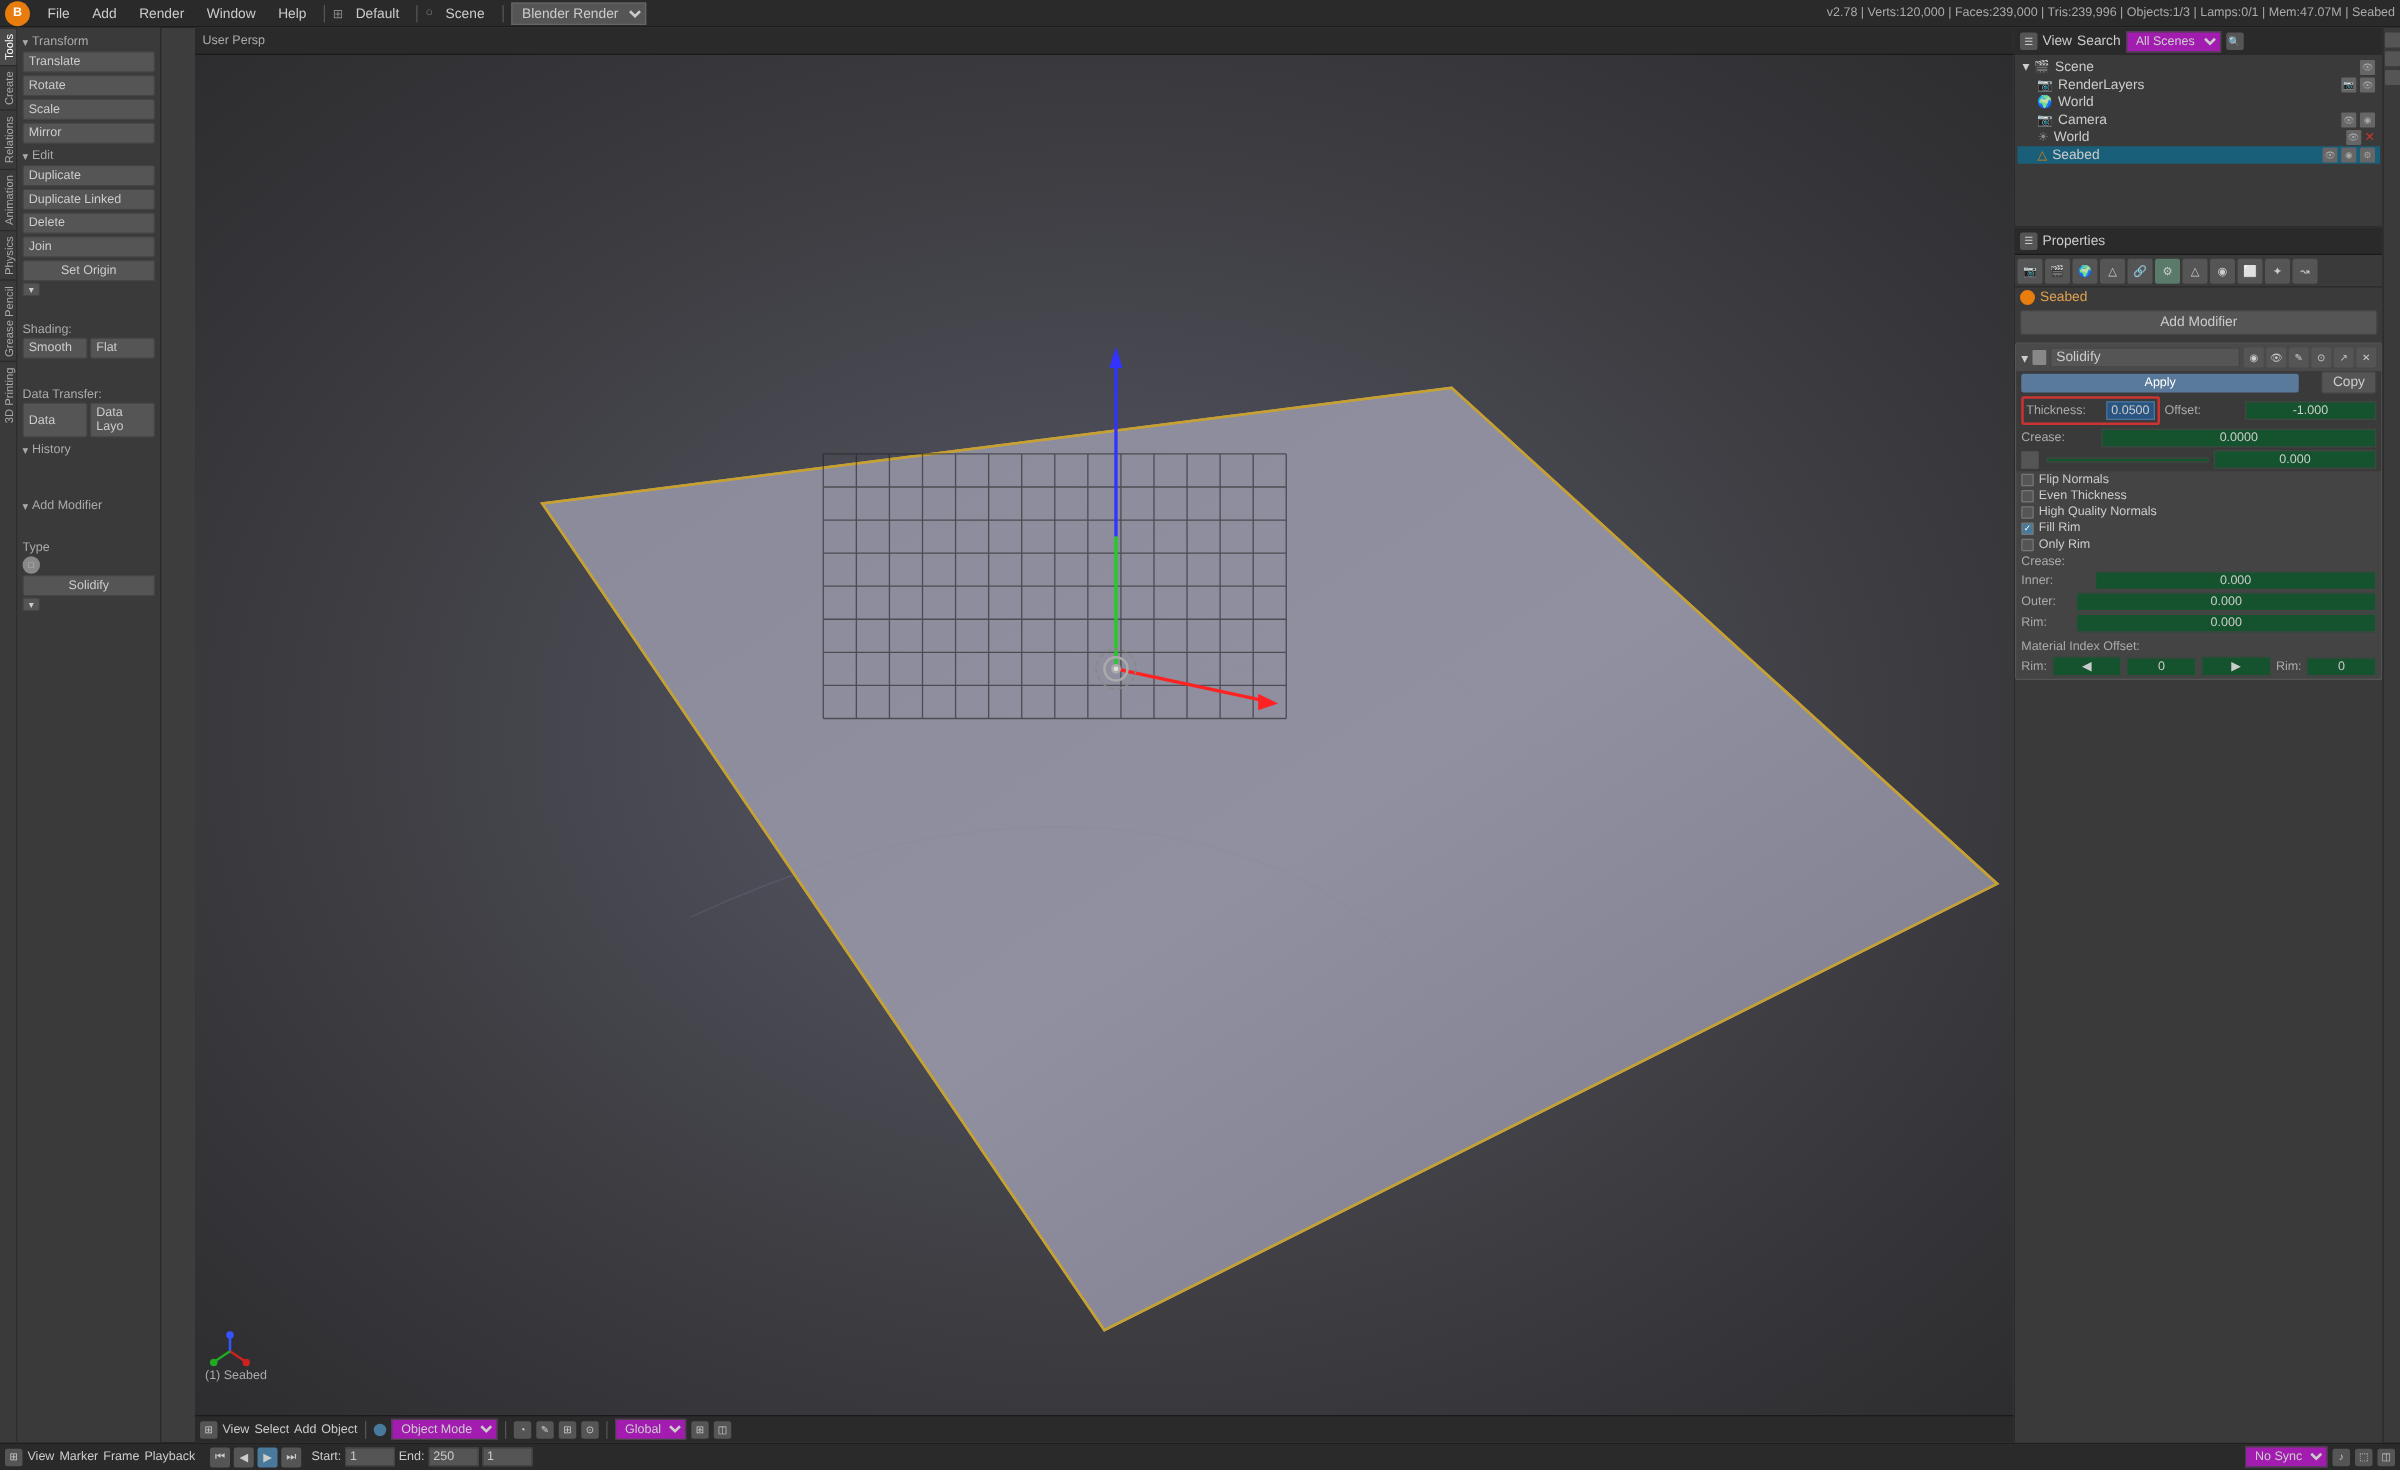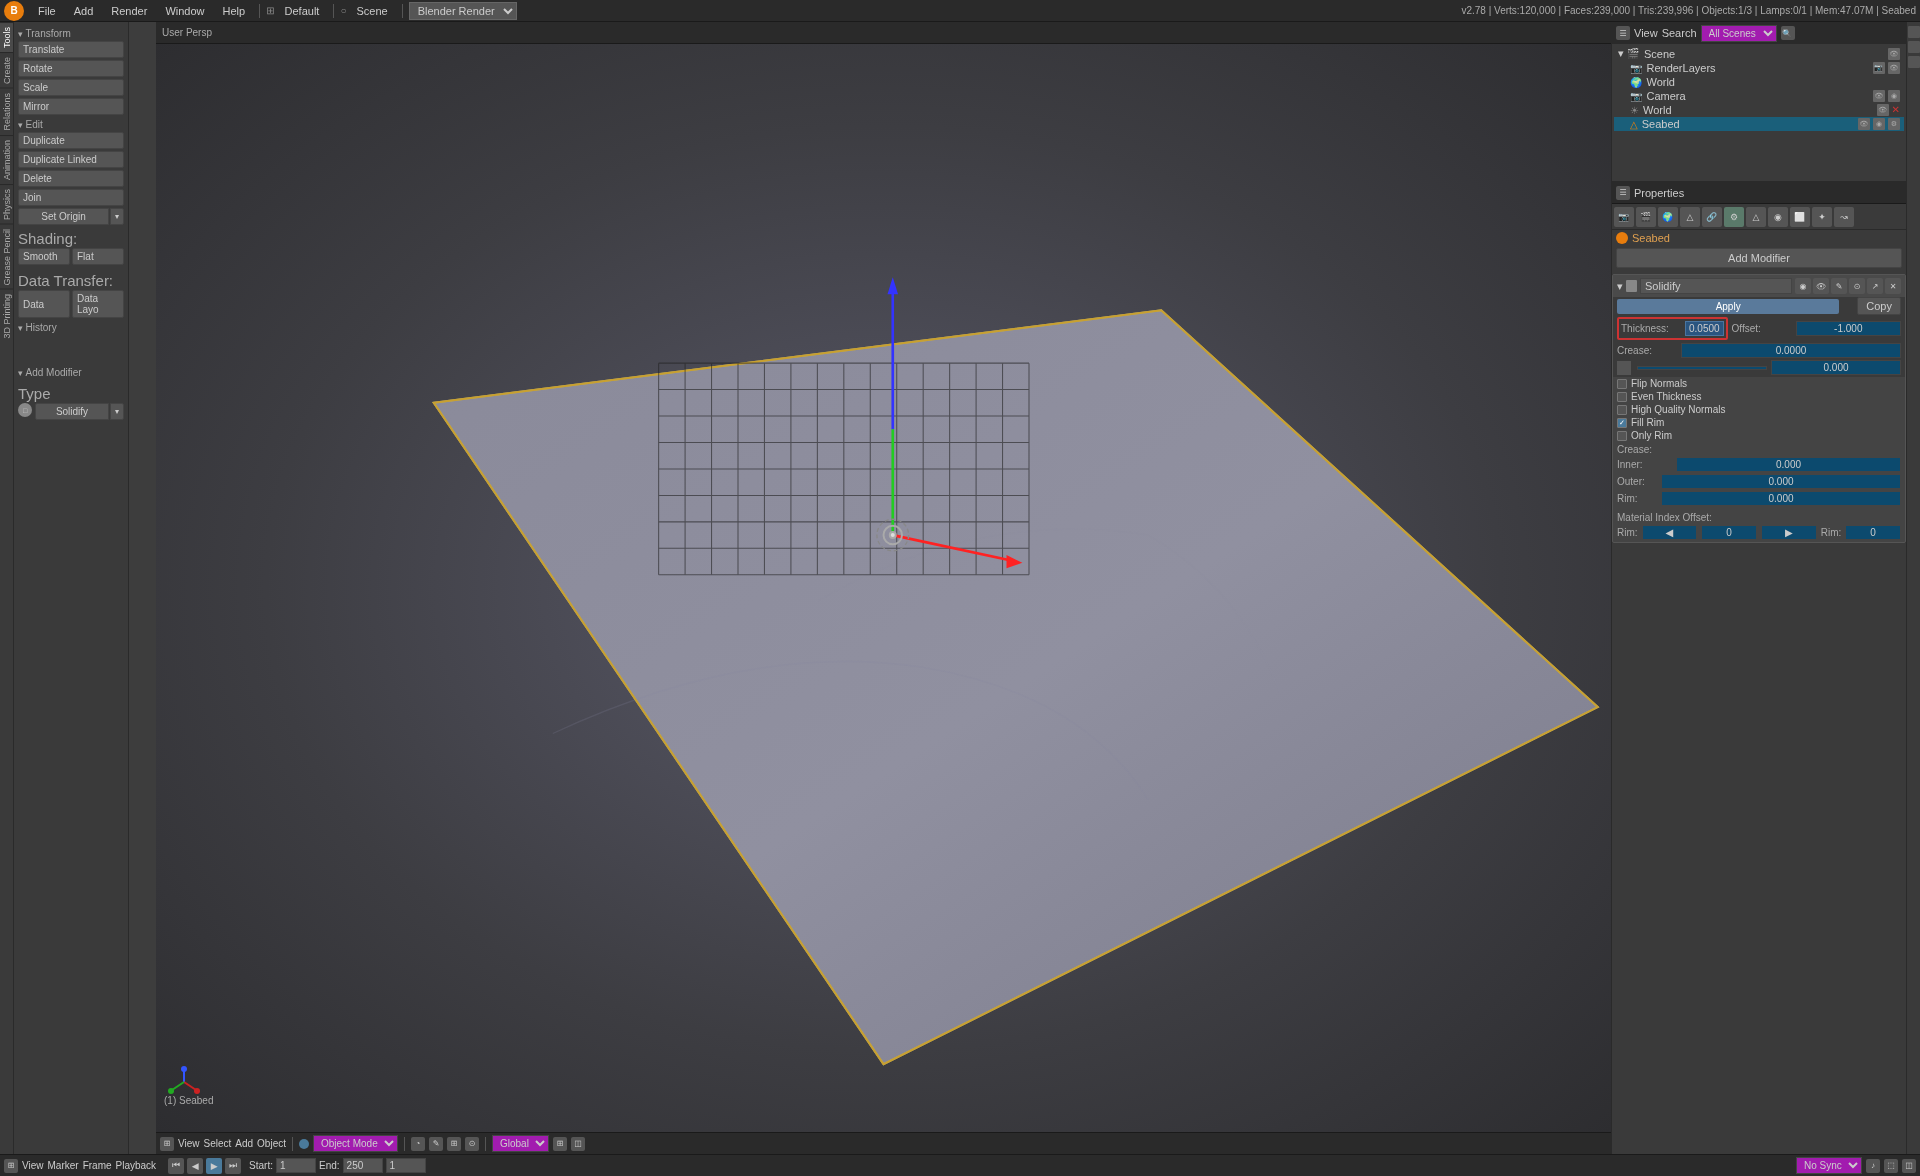--- a/index.html
+++ b/index.html
@@ -97,29 +97,30 @@
       border-radius: 2px;
     }
     .panel-btn-row {
       display: flex;
       gap: 2px;
     }
     .panel-btn-row .panel-btn {
       flex: 1;
     }
     .panel-label {
-      font-size: 15px;
+      font-size: 10px;
       color: #aaa;
-      margin-top: 5px;
+      margin-top: 21px;
       margin-bottom: 1px;
     }
     .set-origin-row {
       display: flex;
       gap: 1px;
       margin-bottom: 2px;
+      flex-direction: column;
     }
     .set-origin-main {
       flex: 1;
       background: #555;
       border: 1px solid #444;
       color: #ccc;
       padding: 2px 4px;
       font-size: 10px;
       cursor: pointer;
       border-radius: 2px 0 0 2px;
@@ -346,21 +347,21 @@
       margin-left: auto;
       border-radius: 2px;
     }
     .field-label {
       font-size: 10px;
       color: #aaa;
       width: 60px;
       flex-shrink: 0;
     }
     .num-field {
-      background: #0c4a6e;
+      background: #14532d;
       border: 1px solid #444;
       color: #ccc;
       padding: 1px 3px;
       font-size: 10px;
       text-align: center;
       flex: 1;
     }
     .num-field-blue {
       background: #2a5580;
       border: 1px solid #4a75a0;

